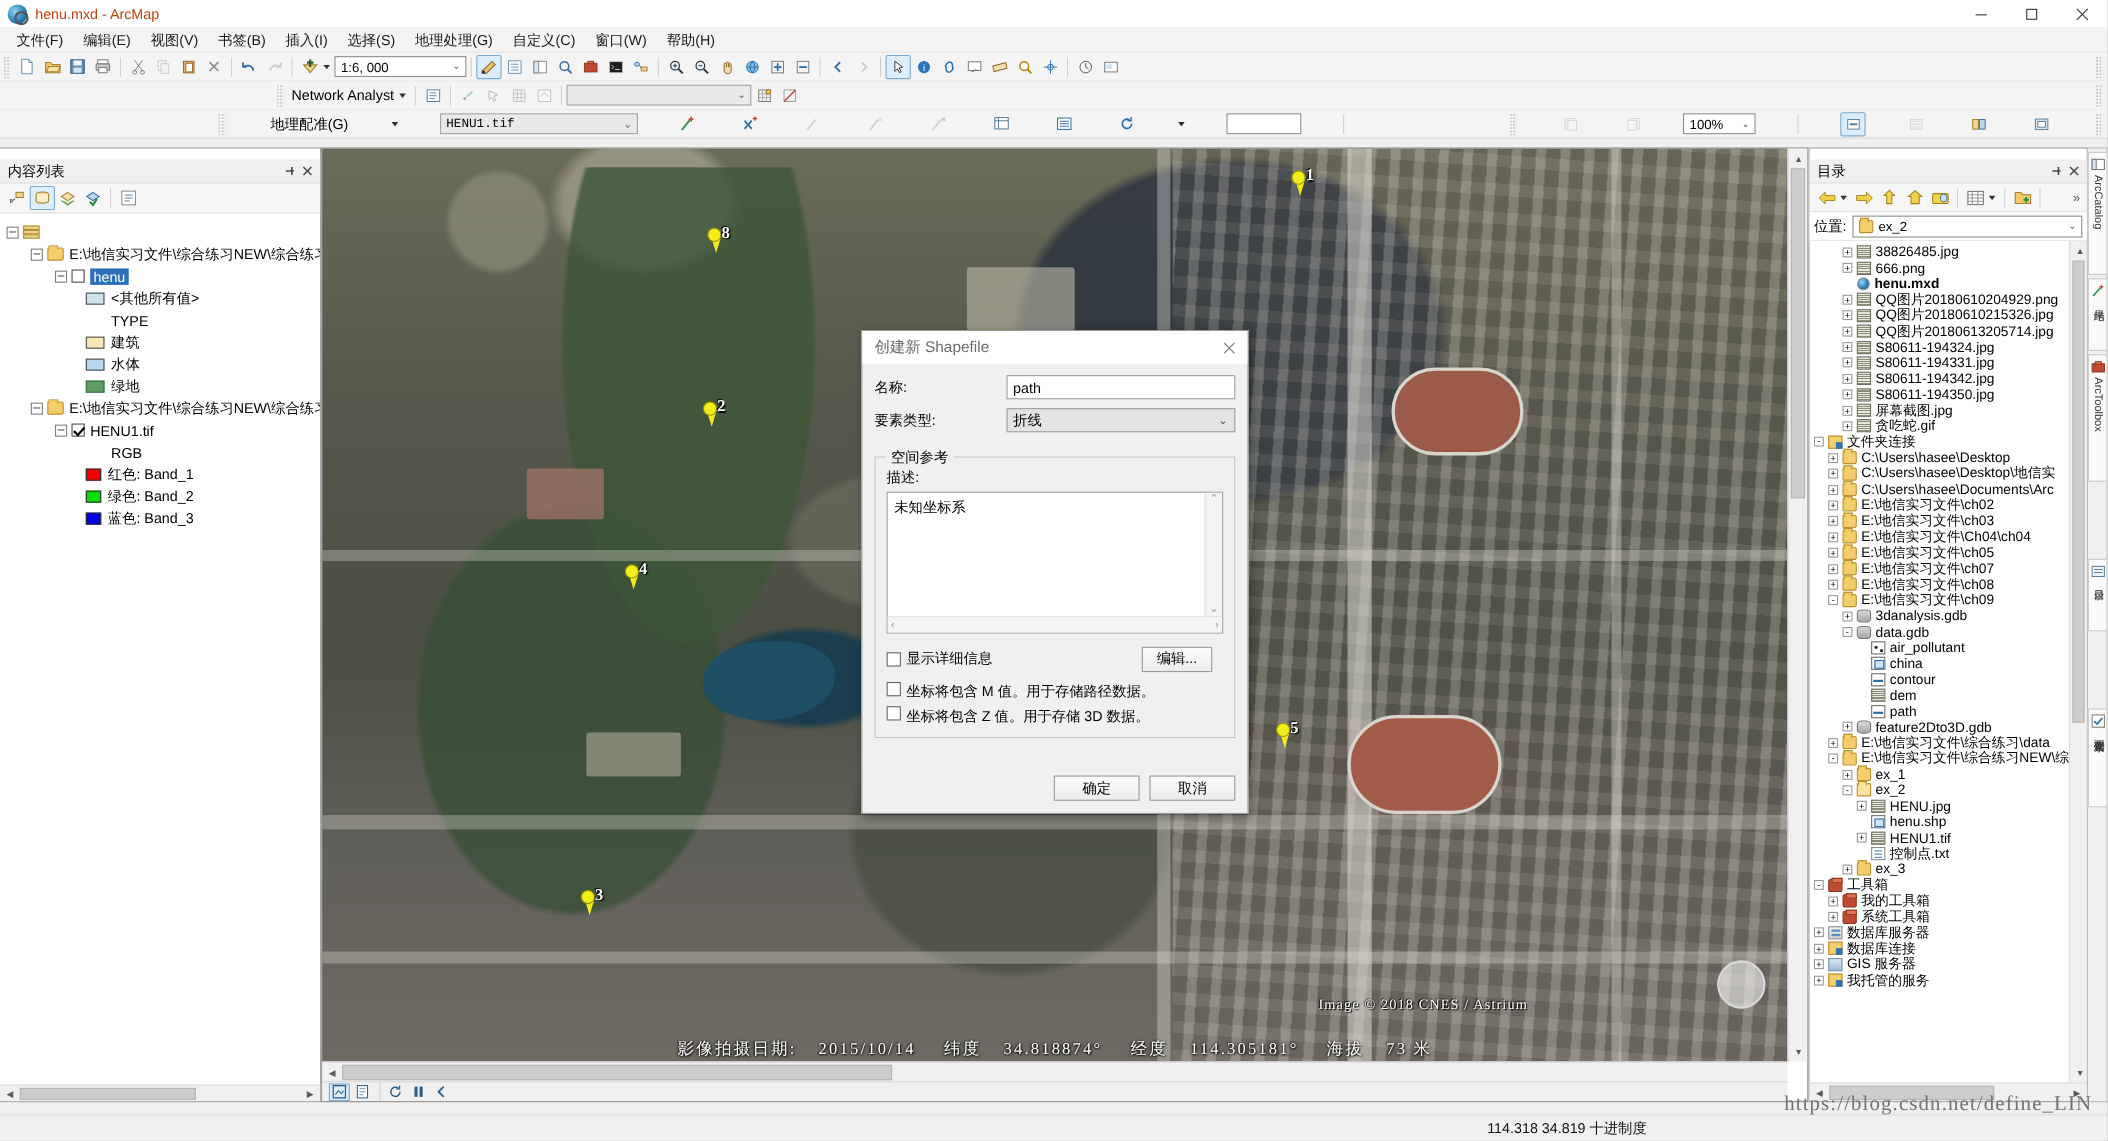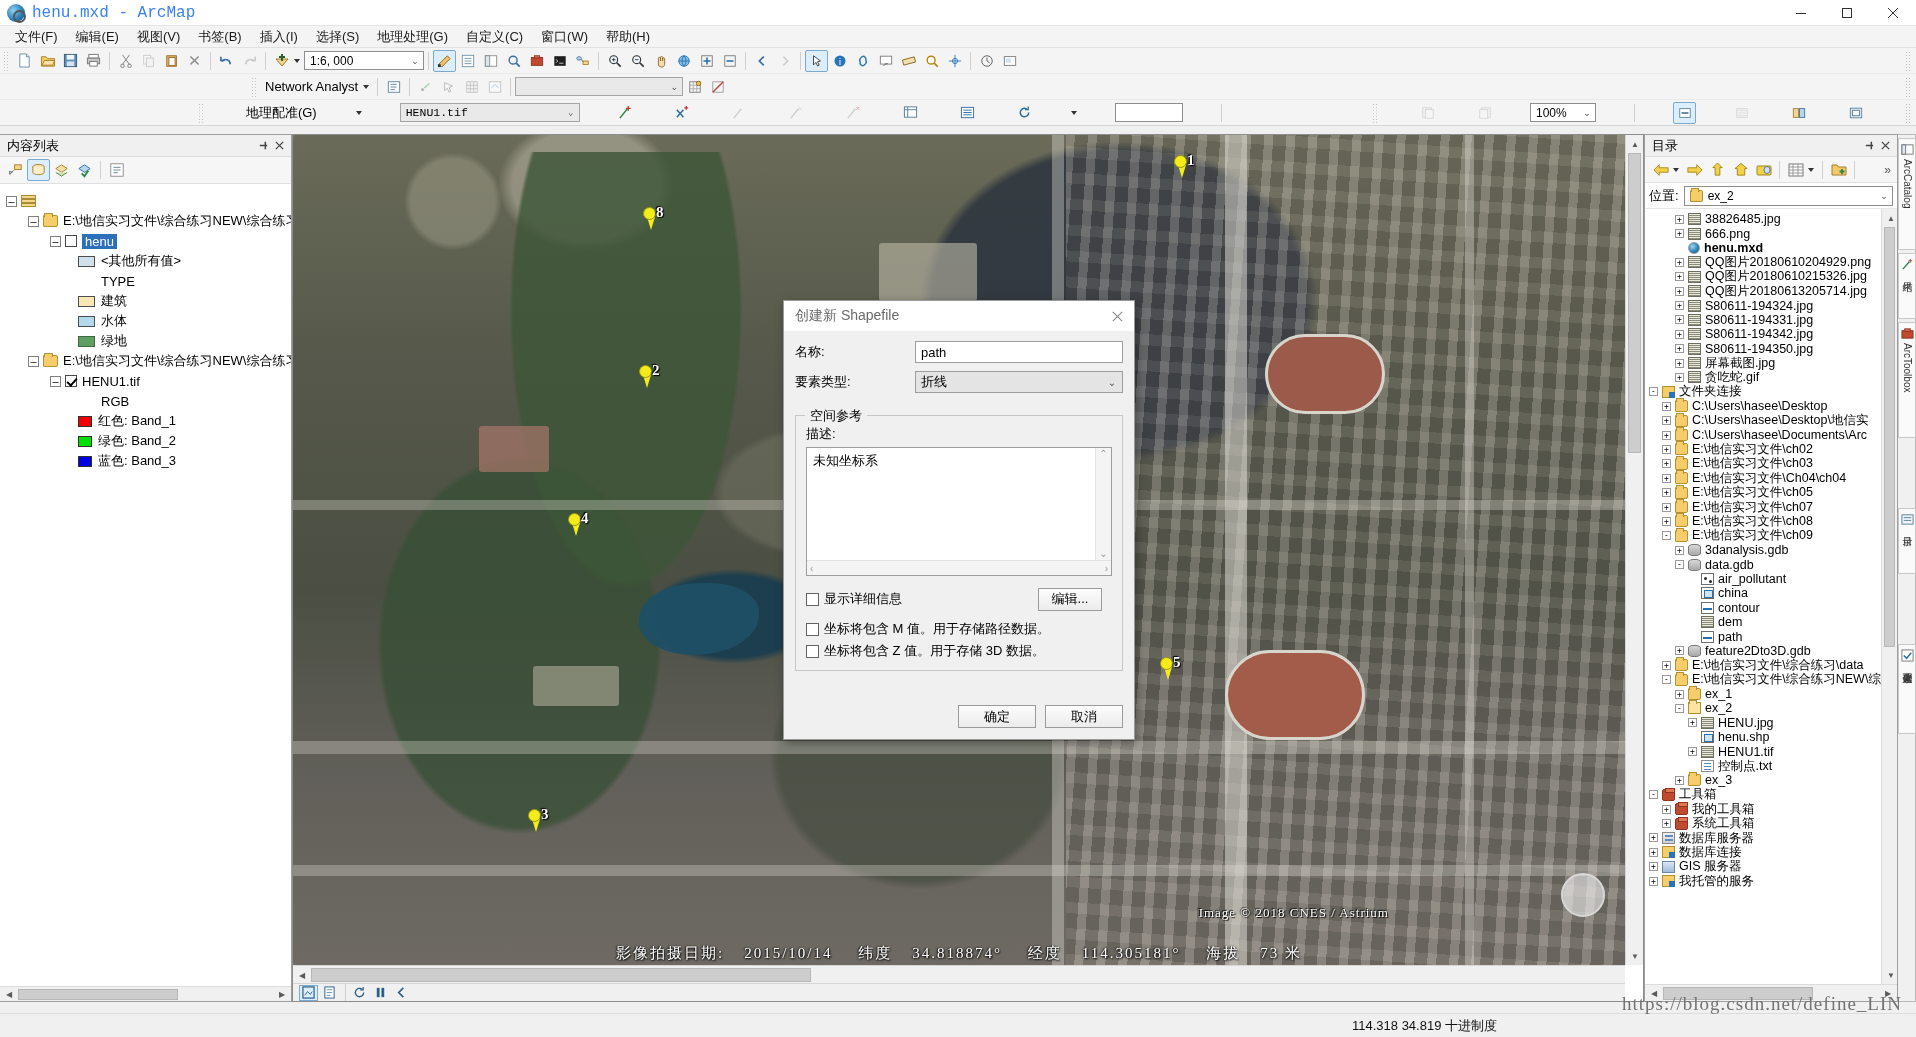--- a/index.html
+++ b/index.html
@@ -24,21 +24,21 @@
     width:18px; height:18px; margin-left:7px; margin-right:7px;
     border-radius:50%;
     background: radial-gradient(circle at 35% 35%, #8fd0f0 0%, #2a7fb8 55%, #14506f 100%);
     position:relative; flex:0 0 auto;
   }
   .titlebar .tb-icon::after{
     content:""; position:absolute; right:-1px; bottom:-1px;
     width:9px; height:9px; border:2px solid #555; border-radius:50%;
     background:transparent;
   }
-  .titlebar .tb-title { font-size:16px; color:#3b82f6;font-family:Liberation Mono, monospace; }
+  .titlebar .tb-title { font-size:13px; color:#c2410c; }
   .win-btns { margin-left:auto; display:flex; height:26px; }
   .win-btn { width:46px; height:26px; display:flex; align-items:center; justify-content:center;
              font-size:13px; color:#333; }
   .win-btn svg { display:block; }
 
   
   .menubar {
     position:absolute; left:0; top:26px; width:1916px; height:22px;
     background:#f4f4f4; display:flex; align-items:center; padding-left:6px;
     border-bottom:1px solid #e2e2e2;
@@ -85,21 +85,21 @@
            background-size:3px 3px; }
 
   
   .toc {
     position:absolute; left:0; top:134px; width:292px; height:868px;
     background:#fff; border:1px solid #9d9d9d; border-left:none;
     display:flex; flex-direction:column;
   }
   .panel-hdr {
     height:22px; background:#f0f0f0; display:flex; align-items:center;
-    padding:0 4px 0 7px; font-size:13px; border-bottom:1px solid #dcdcdc;
+    padding:0 4px 0 7px; font-size:13px; border-bottom:1px solid #dcdcdc;margin-top:10px;
   }
   .panel-hdr .ph-title { flex:1; }
   .ph-btn { width:16px;height:16px;display:flex;align-items:center;justify-content:center;
             color:#333; font-size:12px; }
   .toc-toolbar {
     height:27px; background:#f6f6f6; display:flex; align-items:center; padding-left:4px;
     border-bottom:1px solid #e0e0e0;
   }
   .toc-body { flex:1; overflow:hidden; padding:7px 0 0 6px; font-size:13px; position:relative; }
   .trow { display:flex; align-items:center; height:20px; white-space:nowrap; }
@@ -304,21 +304,21 @@
   .grp-lab { position:absolute; left:9px; top:-9px; background:#f0f0f0; padding:0 5px; font-size:13px; }
   .sub-lab { font-size:13px; margin-bottom:4px; }
   .descbox { height:129px; border:1px solid #9d9d9d; background:#fff; position:relative; }
   .descbox .dtxt { padding:4px 6px; font-size:13px; }
   .db-vs { position:absolute; right:0; top:0; width:16px; bottom:15px;
            background:#f4f4f4; border-left:1px solid #e2e2e2; }
   .db-hs { position:absolute; left:0; right:0; bottom:0; height:15px;
            background:#f4f4f4; border-top:1px solid #e2e2e2; display:flex;
            align-items:center; justify-content:space-between; padding:0 3px; }
   .arr { color:#9a9a9a; font-size:10px; }
-  .cbrow { display:flex; align-items:center; margin-top:9px; font-size:13px; }
+  .cbrow { display:flex; margin-top:9px; font-size:13px; }
   .cbx { width:13px;height:13px;border:1px solid #636363;background:#fff;margin-right:5px;
          flex:0 0 auto; }
   .btn { height:23px; min-width:64px; border:1px solid #9b9b9b;
          background:linear-gradient(#fcfcfc,#ececec); font-size:13px;
          display:flex; align-items:center; justify-content:center; padding:0 12px; }
   .dlg-footer { display:flex; justify-content:flex-end; gap:9px; padding:0 11px 11px 11px; }
   .editbtn { position:absolute; right:10px; }
 </style>
 </head>
 <body>

